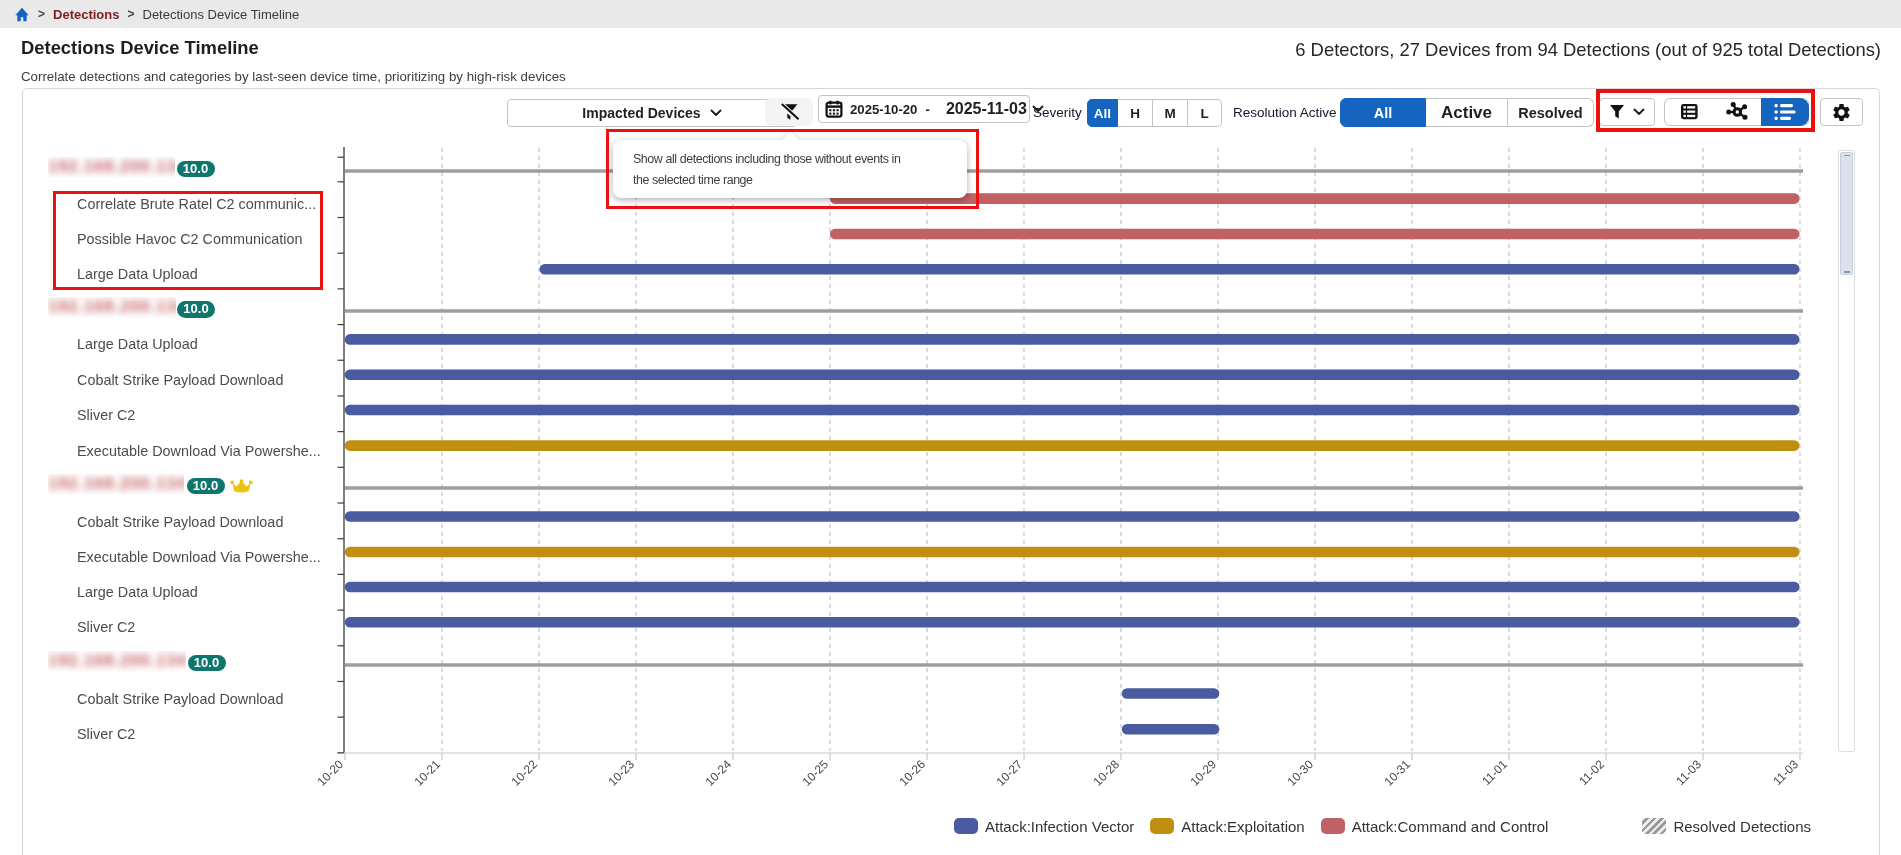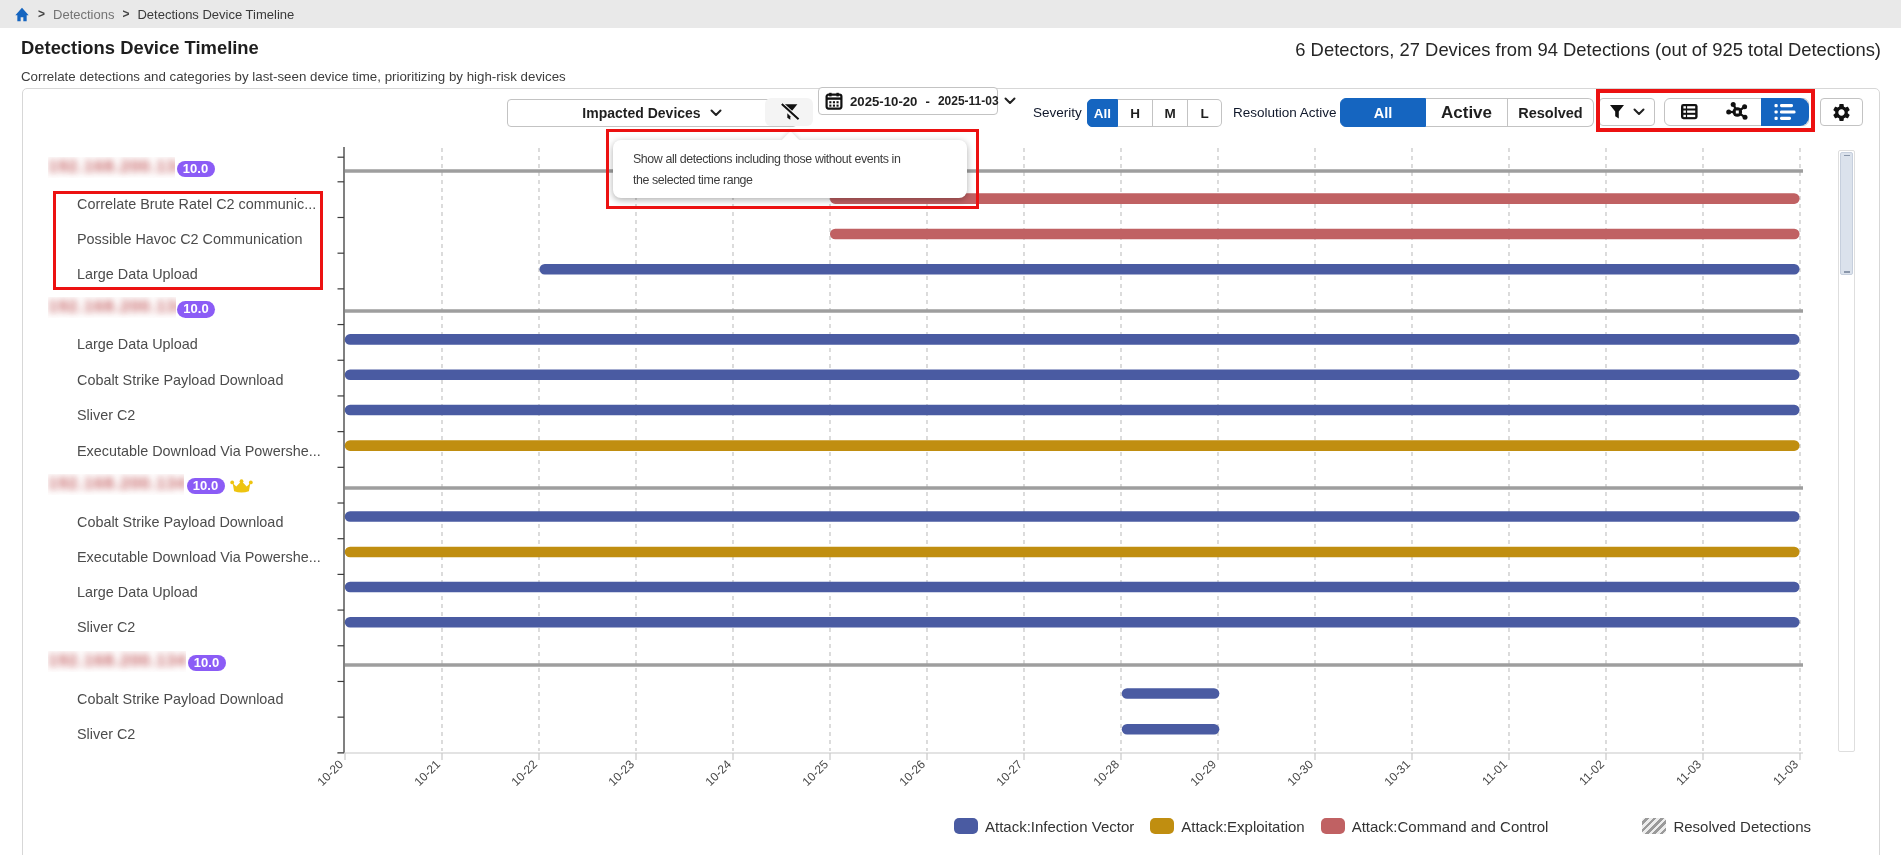--- a/index.html
+++ b/index.html
@@ -1,35 +1,35 @@
 <!DOCTYPE html>
 <html><head><meta charset="utf-8"><title>Detections Device Timeline</title>
 <style>
   * { margin:0; padding:0; box-sizing:border-box; }
   html,body { width:1901px; height:855px; background:#fff; overflow:hidden;
                font-family:"Liberation Sans", sans-serif; }
   .abs { position:absolute; }
   #crumb { position:absolute; left:0; top:0; width:1901px; height:28px; background:#e9e9e9;
             display:flex; align-items:center; font-size:13px; color:#3a3a3a; }
   #crumb .sep { margin:0 8px; font-weight:700; font-size:12px; color:#444; }
-  #crumb a { color:#737373; text-decoration:none; }
+  #crumb a { color:#7f1d1d; text-decoration:none;font-weight:bold; }
   #title { position:absolute; left:21px; top:37px; font-size:18.4px; font-weight:700; color:#1e1e1e; }
   #stats { position:absolute; right:20px; top:39px; font-size:18.4px; font-weight:400; color:#262626; }
   #subtitle { position:absolute; left:21px; top:69px; font-size:13.3px; color:#3d3d3d; }
   #panel { position:absolute; left:22px; top:88px; width:1858px; height:790px;
             border:1px solid #d7d7d7; border-radius:5px; background:#fff; }
   .box { position:absolute; border:1px solid #c3c3c3; border-radius:4px; background:#fff;
           display:flex; align-items:center; justify-content:center; }
   .blue { background:#1565c0; color:#fff; border-color:#1565c0; }
   .btxt { font-size:14px; font-weight:700; color:#1f1f1f; }
   .rowlbl { position:absolute; left:77px; height:18px; font-size:14.4px; color:#4c4c4c; white-space:nowrap; }
   .hdr { position:absolute; left:48px; height:20px; }
   .blurname { position:absolute; left:0; top:-2.5px; height:21px; overflow:hidden; display:inline-block; }
   .blurname > span { font-size:16.5px; font-weight:700; color:#b84042; filter:blur(3.6px); letter-spacing:1px; opacity:.85; }
-  .badge { position:absolute; top:1.5px; width:38px; height:16.5px; background:#8b5cf6; color:#fff;
+  .badge { position:absolute; top:1.5px; width:38px; height:16.5px; background:#0f766e; color:#fff;
             border-radius:8.5px; font-size:13px; font-weight:700; text-align:center; line-height:16.5px; }
   .anno { position:absolute; border:3.4px solid #ec1111; }
   .lbl { position:absolute; font-size:14.5px; color:#0f172a; }
 </style></head>
 <body>
 <div id="crumb">
   <span style="margin-left:14px;display:inline-flex;align-items:center">
       <svg width="16" height="15" viewBox="0 0 24 22">
         <path fill="#1565c0" d="M10 21v-6h4v6h5v-9h3L12 1 2 12h3v9z"></path>
       </svg>
@@ -176,40 +176,40 @@
     </span>
   </div>
 <div class="abs" style="left:765px;top:97.5px;width:48px;height:28px;background:#f4f4f4;border-radius:6px;display:flex;align-items:center;justify-content:center">
     <svg width="21" height="18" viewBox="0 0 21 18">
       <path d="M3.4 1.3 H18.4 L11.4 9.8 Z" fill="#111"></path>
       <path d="M8.3 10.2 L11.3 13.2 V16.7 L8.3 14.7 Z" fill="#111"></path>
       <line x1="2.4" y1="0.2" x2="20.2" y2="16.5" stroke="#fff" stroke-width="3.4"></line>
       <line x1="2.8" y1="0.9" x2="19.6" y2="16.3" stroke="#111" stroke-width="2.1"></line>
     </svg>
   </div>
-<div class="box" style="left:818px;top:87px;width:180px;height:28px;justify-content:flex-start;white-space:nowrap">
+<div class="box" style="left:818px;top:95px;width:212px;height:28px;justify-content:flex-start;white-space:nowrap">
   <span style="margin-left:6px;display:flex">
       <svg width="18" height="18" viewBox="0 0 18 18">
         <rect x="1.6" y="2.6" width="14.8" height="14" rx="2" fill="none" stroke="#111" stroke-width="2.2"></rect>
         <line x1="5.4" y1="0.8" x2="5.4" y2="4.4" stroke="#111" stroke-width="2.4"></line>
         <line x1="12.6" y1="0.8" x2="12.6" y2="4.4" stroke="#111" stroke-width="2.4"></line>
         <line x1="1.6" y1="6.6" x2="16.4" y2="6.6" stroke="#111" stroke-width="2.4"></line>
         <g fill="#111">
           <rect x="4.3" y="9.2" width="2.1" height="2.1"></rect>
           <rect x="7.9" y="9.2" width="2.1" height="2.1"></rect>
           <rect x="11.5" y="9.2" width="2.1" height="2.1"></rect>
           <rect x="4.3" y="12.6" width="2.1" height="2.1"></rect>
           <rect x="7.9" y="12.6" width="2.1" height="2.1"></rect>
           <rect x="11.5" y="12.6" width="2.1" height="2.1"></rect>
         </g>
       </svg>
     </span>
   <span class="btxt" style="margin-left:7px;font-size:13.2px">2025-10-20</span>
   <span class="btxt" style="margin:0 0 0 8px;font-size:13.2px">-</span>
-  <span class="btxt" style="margin-left:8px;font-size:12px">2025-11-03</span>
+  <span class="btxt" style="margin-left:16px;font-size:16px">2025-11-03</span>
   <span style="margin-left:5px;display:flex">
       <svg width="12" height="8" viewBox="0 0 12 8">
         <path d="M1.5 1.5 L6 6 L10.5 1.5" fill="none" stroke="#222" stroke-width="2" stroke-linecap="round" stroke-linejoin="round"></path>
       </svg>
     </span>
   </div>
 <div class="lbl" style="left:1033px;top:105px;font-size:13.5px">Severity</div>
 <div class="abs" style="left:1087px;top:99px;height:28px;display:flex">
   <div class="box blue abs" style="position:relative;width:31px;height:28px;border-radius:5px 0 0 5px;font-weight:700;font-size:13.5px">All</div>
   <div class="box" style="position:relative;width:35px;height:28px;border-radius:0;border-left:none">

